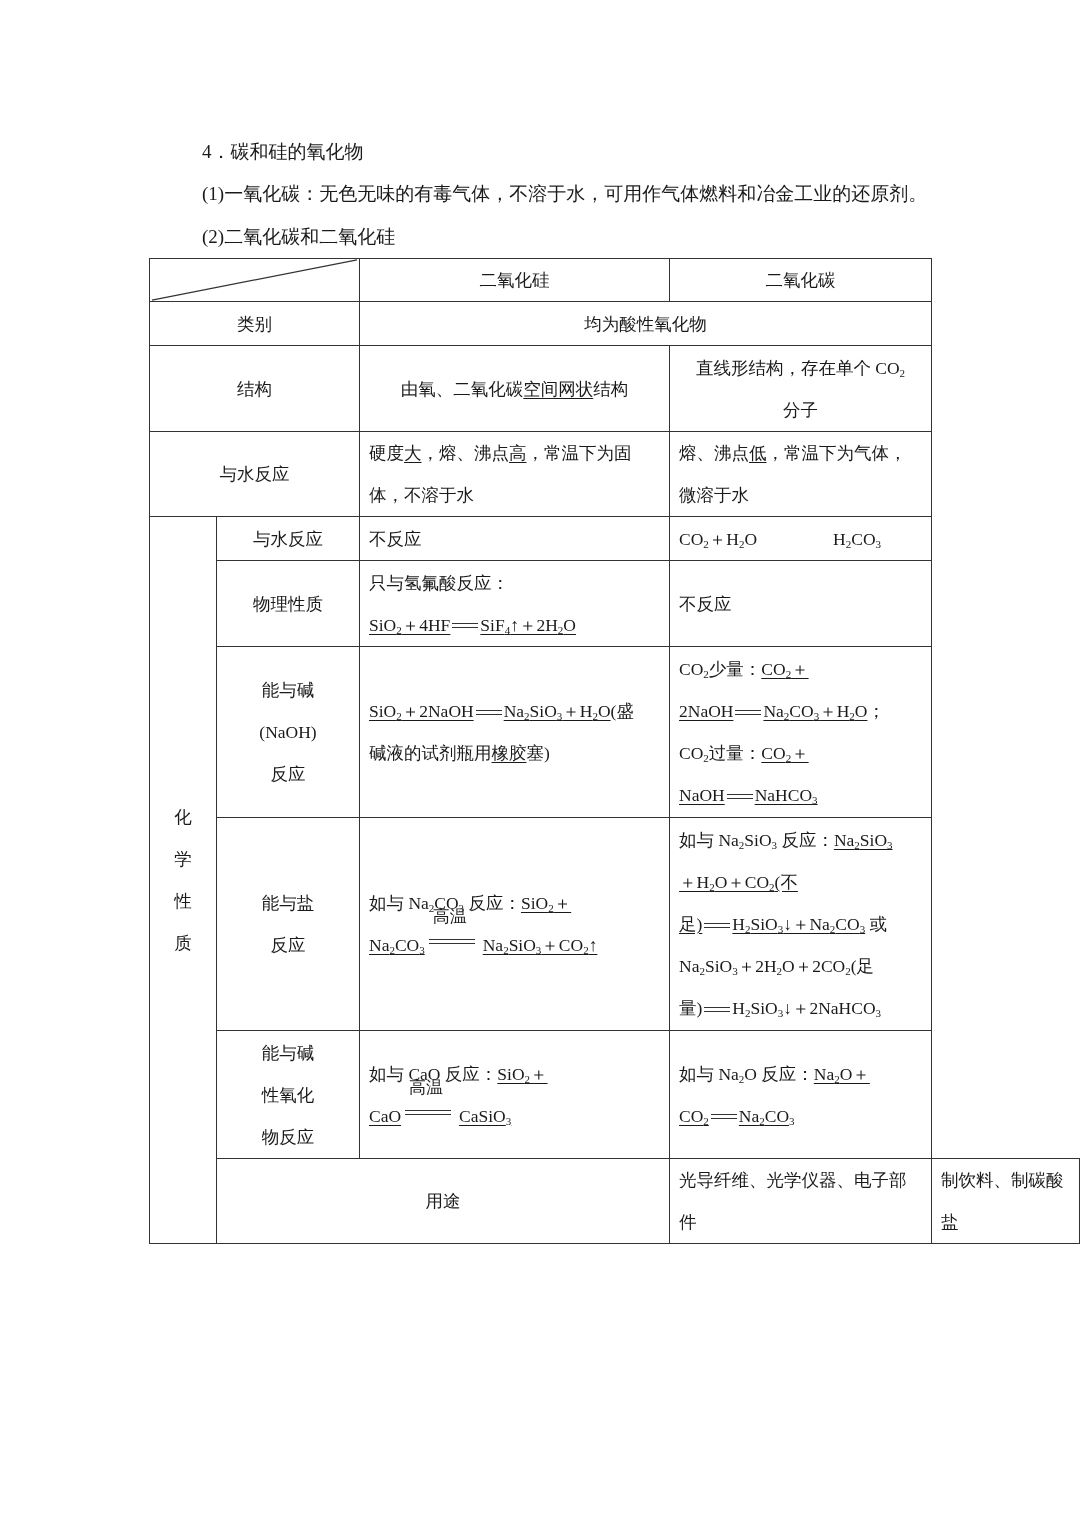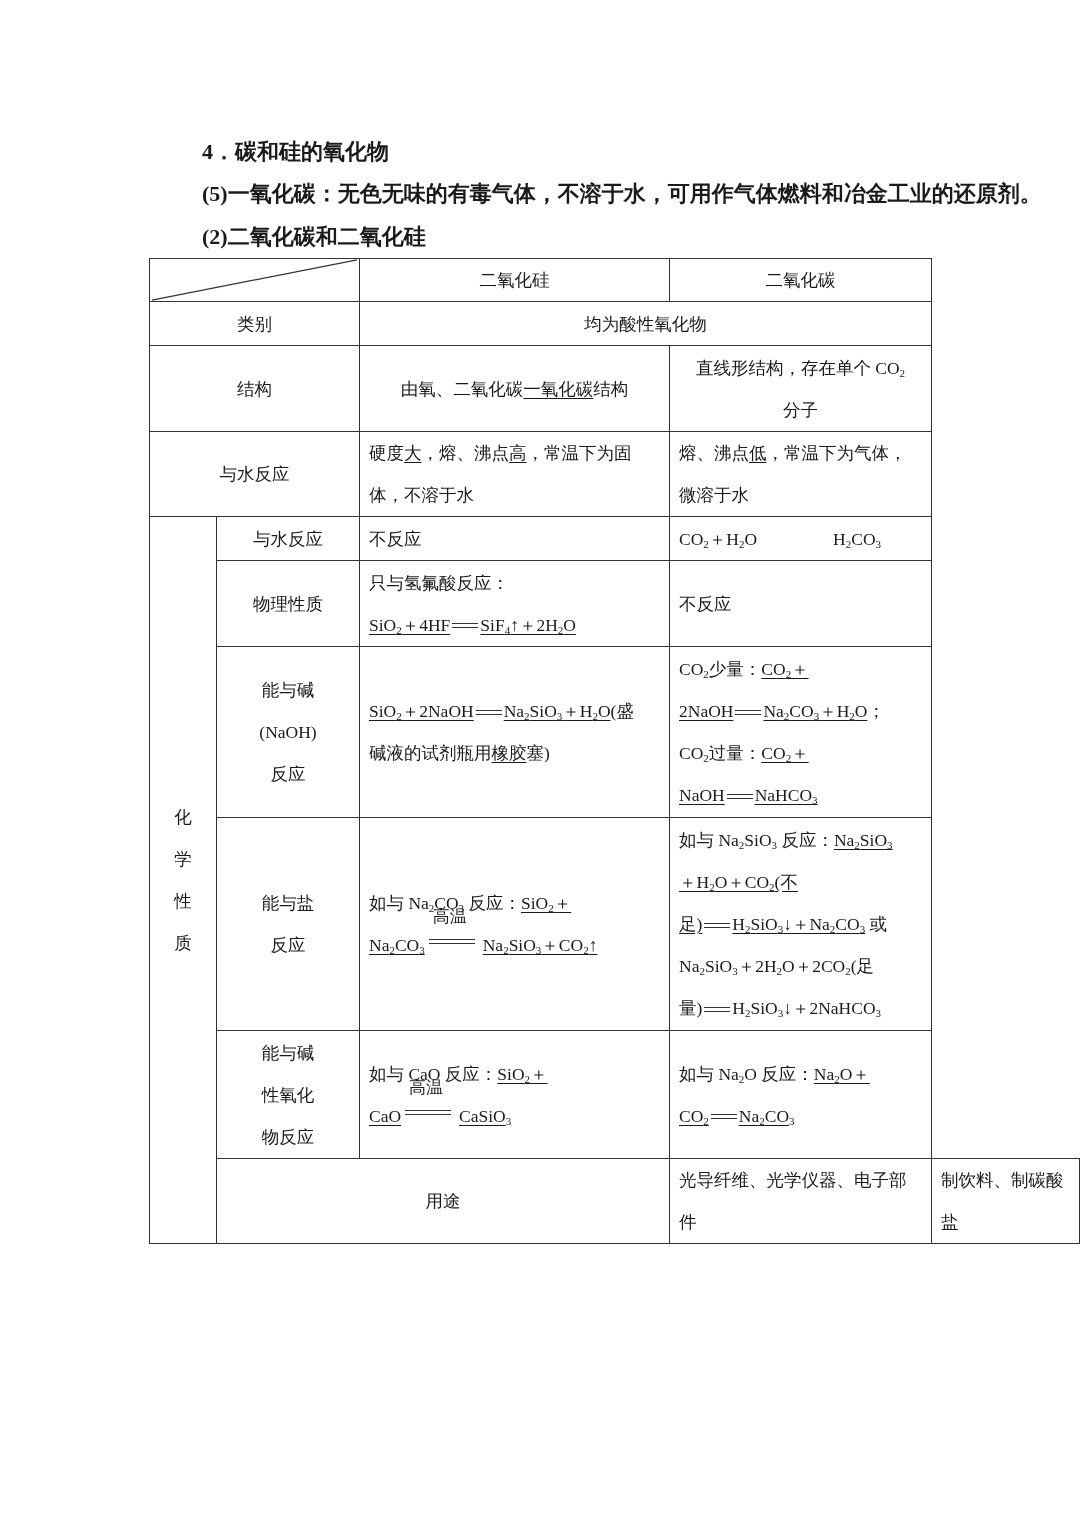--- a/index.html
+++ b/index.html
@@ -1,18 +1,18 @@
 <!DOCTYPE html>
 <html><head>
 <meta charset="utf-8">
 <style>
   html, body { margin:0; padding:0; background:#ffffff; }
   body { width:1080px; height:1528px; position:relative; overflow:hidden;
          font-family:"Liberation Serif","DejaVu Serif",serif; color:#1a1a1a; }
-  .para { position:absolute; left:202px; font-size:22px; line-height:24px; white-space:nowrap;font-weight:bold; }
+  .para { position:absolute; left:202px; font-size:19px; line-height:24px; white-space:nowrap; }
   .tbl { position:absolute; left:149px; top:258px; border-collapse:collapse; font-size:17.5px;padding-left:8px; }
   .tbl td { border:1.3px solid #333; padding:0 9px; vertical-align:middle; line-height:42px; }
   .c { text-align:center; }
   .u { text-decoration:underline; text-underline-offset:3px; }
   sub { font-size:11px; vertical-align:-3px; line-height:0; }
   .diag { position:relative; padding:0 !important; }
   .diag svg { position:absolute; left:0; top:0; width:100%; height:100%; }
   .vert { text-align:center; line-height:42px; padding:0 !important; }
   .vert span { display:block; }
   .arrow { display:inline-block; position:relative; width:58px; height:14px; vertical-align:baseline; }
@@ -20,21 +20,21 @@
   .arrow .l1 { position:absolute; left:4px; right:8px; top:2px; border-top:1.2px solid #333; }
   .arrow .l2 { position:absolute; left:4px; right:8px; top:6px; border-top:1.2px solid #333; }
   .eq { display:inline-block; width:30px; height:8px; position:relative; vertical-align:middle; }
   .eq:before, .eq:after { content:""; position:absolute; left:2px; right:2px; border-top:1.2px solid #333; }
   .eq:before { top:1px; } .eq:after { top:5px; }
 </style>
 </head>
 <body>
 
 <div class="para" style="top:140px;">4．碳和硅的氧化物</div>
-<div class="para" style="top:182px;">(5)一氧化碳：无色无味的有毒气体，不溶于水，可用作气体燃料和冶金工业的还原剂。</div>
+<div class="para" style="top:182px;">(1)一氧化碳：无色无味的有毒气体，不溶于水，可用作气体燃料和冶金工业的还原剂。</div>
 <div class="para" style="top:225px;">(2)二氧化碳和二氧化硅</div>
 
 <table class="tbl">
   <colgroup>
       <col style="width:67px">
       <col style="width:143px">
       <col style="width:310px">
       <col style="width:262px">
     </colgroup>
   <tbody>
@@ -46,21 +46,21 @@
     </td>
     <td class="c">二氧化硅</td>
     <td class="c">二氧化碳</td>
   </tr>
   <tr style="height:44px">
     <td colspan="2" class="c">类别</td>
     <td colspan="2" class="c">均为酸性氧化物</td>
   </tr>
   <tr style="height:86px">
     <td colspan="2" class="c">结构</td>
-    <td class="c"><span>由氧、二氧化碳</span><span class="u">一氧化碳</span><span>结构</span></td>
+    <td class="c"><span>由氧、二氧化碳</span><span class="u">空间网状</span><span>结构</span></td>
     <td class="c">直线形结构，存在单个 CO<sub>2</sub><br>分子</td>
   </tr>
   <tr style="height:85px">
     <td colspan="2" class="c">与水反应</td>
     <td>硬度<span class="u">大</span>，熔、沸点<span class="u">高</span>，常温下为固体，不溶于水</td>
     <td>熔、沸点<span class="u">低</span>，常温下为气体，微溶于水</td>
   </tr>
   <tr style="height:44px">
     <td rowspan="6" class="vert">
       <span>化</span>

